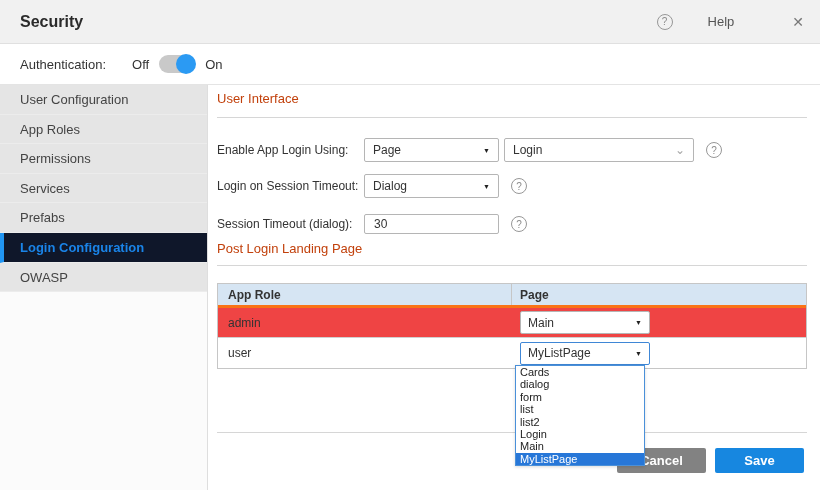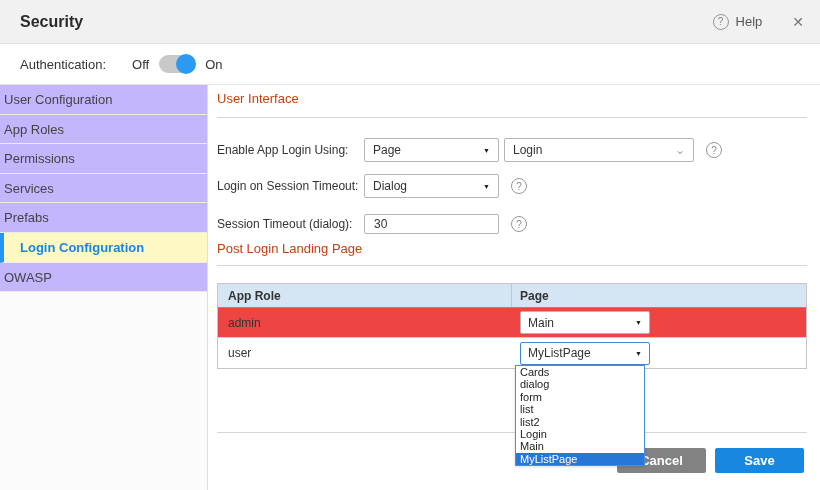--- a/index.html
+++ b/index.html
@@ -4,21 +4,21 @@
 <style>
   * { margin:0; padding:0; box-sizing:border-box; }
   html,body { background:#fff; }
   .window {
     width:820px; height:490px; position:relative; overflow:hidden;
     font-family:"Liberation Sans", sans-serif; background:#fff; color:#333;
   }
   
   .hdr {
     height:44px; background:#f1f1f1; border-bottom:1px solid #e0e0e0;
-    display:flex; align-items:center; padding:0 16px 0 20px;
+    display:flex; align-items:center; padding:0 16px 0 20px;gap:28px;
   }
   .hdr-title { flex:1; font-size:16px; font-weight:bold; color:#2b2b2b; }
   .qicon {
     width:16px; height:16px; border:1px solid #979797; border-radius:50%;
     color:#8b8b8b; font-size:10px; display:inline-flex; align-items:center;
     justify-content:center; flex:none; background:transparent;
   }
   .hdr .qicon { margin-right:7px; }
   .hdr-help { font-size:13px; color:#555; margin-right:30px; }
   .hdr-close { font-size:14px; color:#777; }
@@ -33,26 +33,26 @@
   .tgl-on  { margin-left:12px; color:#333; }
   .toggle { width:34px; height:18px; background:#c9c9c9; border-radius:9px; position:relative; }
   .toggle-knob {
     position:absolute; right:-3px; top:-1px; width:20px; height:20px;
     border-radius:50%; background:#2b9af3;
   }
   
   .body { display:flex; height:405px; }
   .sidebar { width:208px; flex:none; background:#fbfbfb; border-right:1px solid #dedede; }
   .nav-item {
-    height:29.6px; line-height:29.6px; padding-left:4px; font-size:13px;
-    color:#444; border-bottom:1px solid #ececec; background:#c4b5fd;
+    height:29.6px; line-height:29.6px; padding-left:20px; font-size:13px;
+    color:#444; border-bottom:1px solid #ececec; background:#e5e5e5;
     white-space:nowrap; overflow:hidden;
   }
   .nav-item.selected {
-    background:#fef9c3; border-left:4px solid #2196f3; padding-left:16px;
+    background:#0f172a; border-left:4px solid #2196f3; padding-left:16px;
     color:#1a84e8; font-weight:bold;
   }
   .content { flex:1; position:relative; background:#fff; font-size:12px; }
   .sec-h { position:absolute; left:9px; font-size:13px; color:#c2410c; }
   .hr { position:absolute; left:9px; right:13px; border-top:1px solid #d6d6d6; }
   .frow { position:absolute; left:9px; display:flex; align-items:center; height:24px; }
   .flabel { width:147px; font-size:12px; color:#333; flex:none; }
   .sel {
     height:24px; border:1px solid #b5b5b5; border-radius:2px; background:#fff;
     display:flex; align-items:center; justify-content:space-between;
@@ -63,21 +63,21 @@
   .w135 { width:135px; margin-right:5px; }
   .w190 { width:190px; margin-right:12px; }
   .inp {
     width:135px; height:20px; border:1px solid #b5b5b5; border-radius:2px;
     padding:0 9px; font-size:12px; color:#333; margin-right:12px;
     font-family:"Liberation Sans", sans-serif; outline:none;
   }
   
   .tbl { position:absolute; left:9px; top:198px; width:590px; border:1px solid #c6c6c6; }
   .trow { display:flex; }
-  .thead { background:#d6e5f3; height:24px; border-bottom:1px solid #f97316; font-weight:bold; }
+  .thead { background:#d6e5f3; height:24px; border-bottom:3px solid #f97316; font-weight:bold; }
   .tc1 { width:294px; flex:none; padding-left:10px; display:flex; align-items:center; border-right:1px solid #c6c6c6; }
   .tc2 { flex:1; padding-left:10px; display:flex; align-items:center; }
   .thead .tc2 { padding-left:8px; }
   .rrow { height:30px; border-bottom:1px solid #d0d0d0; }
   .rrow:last-child { border-bottom:none;justify-content:flex-end; }
   .row-admin { background:#ef4444; }
   .row-user { background:#fff; }
   .cell-sel { width:130px; height:23px; padding:0 7px; }
   .cell-sel.focused { border:1px solid #3f87d6; }
   .tc2 .cell-sel { margin-left:-2px; }

